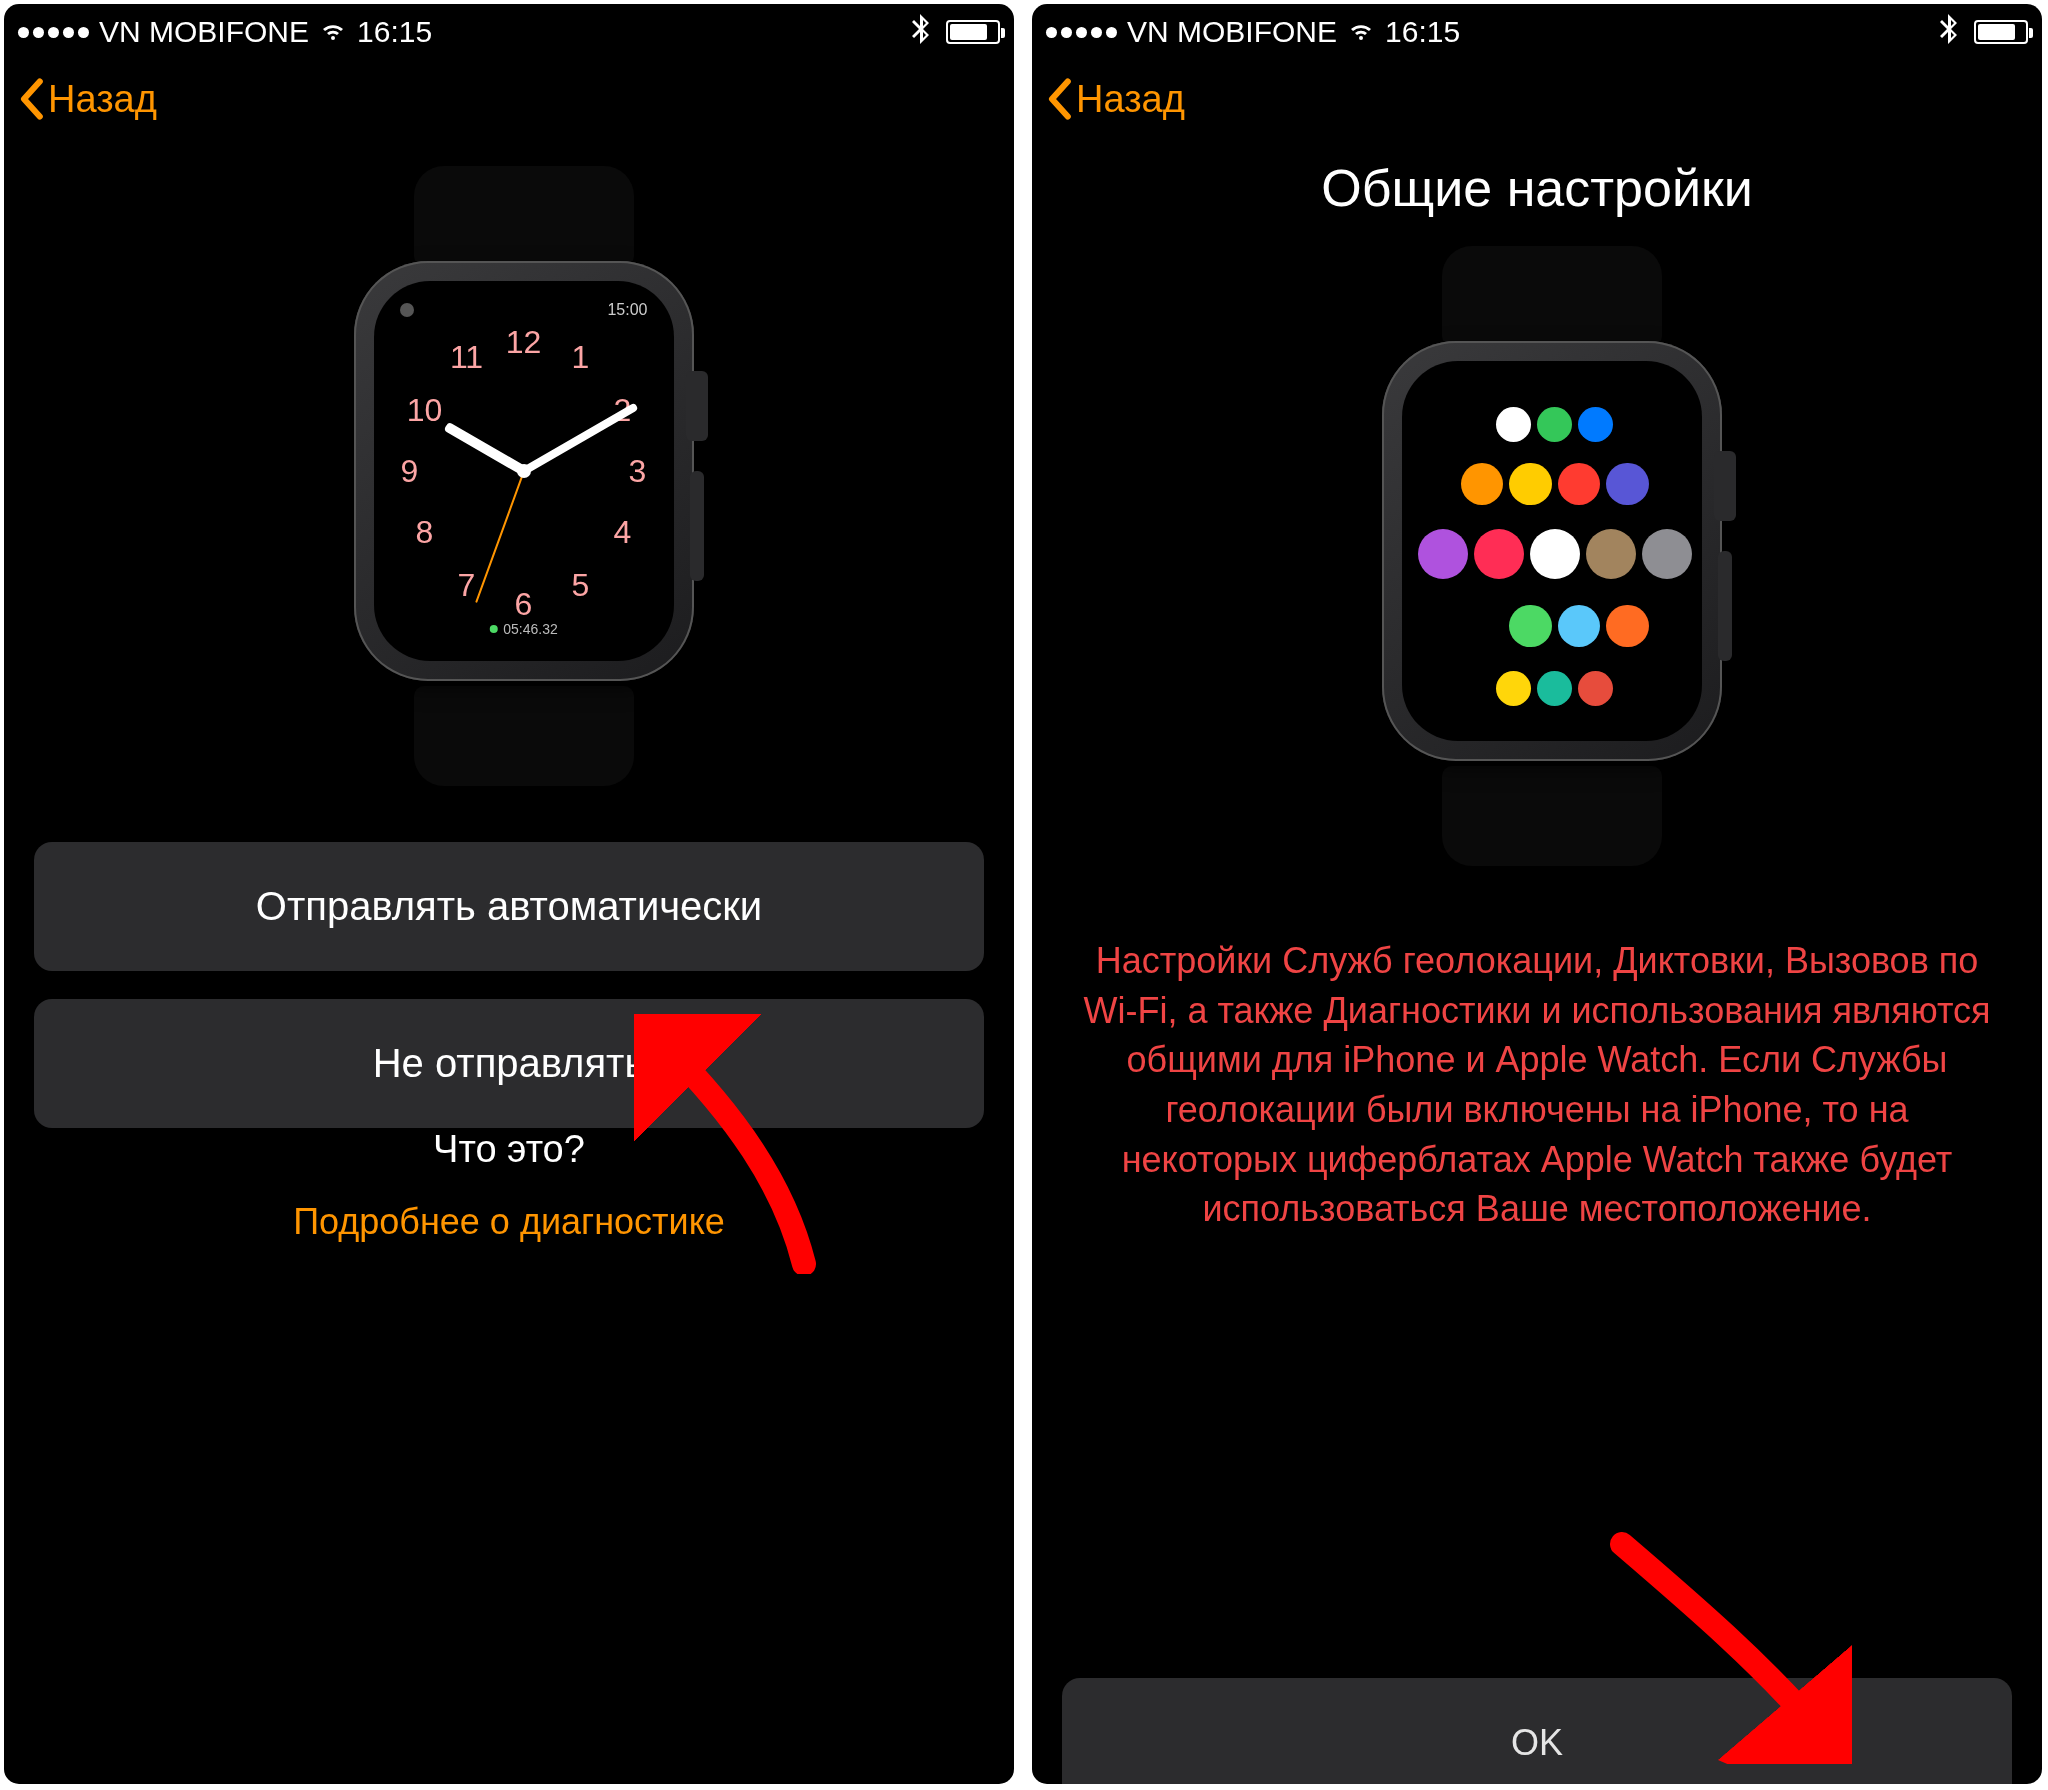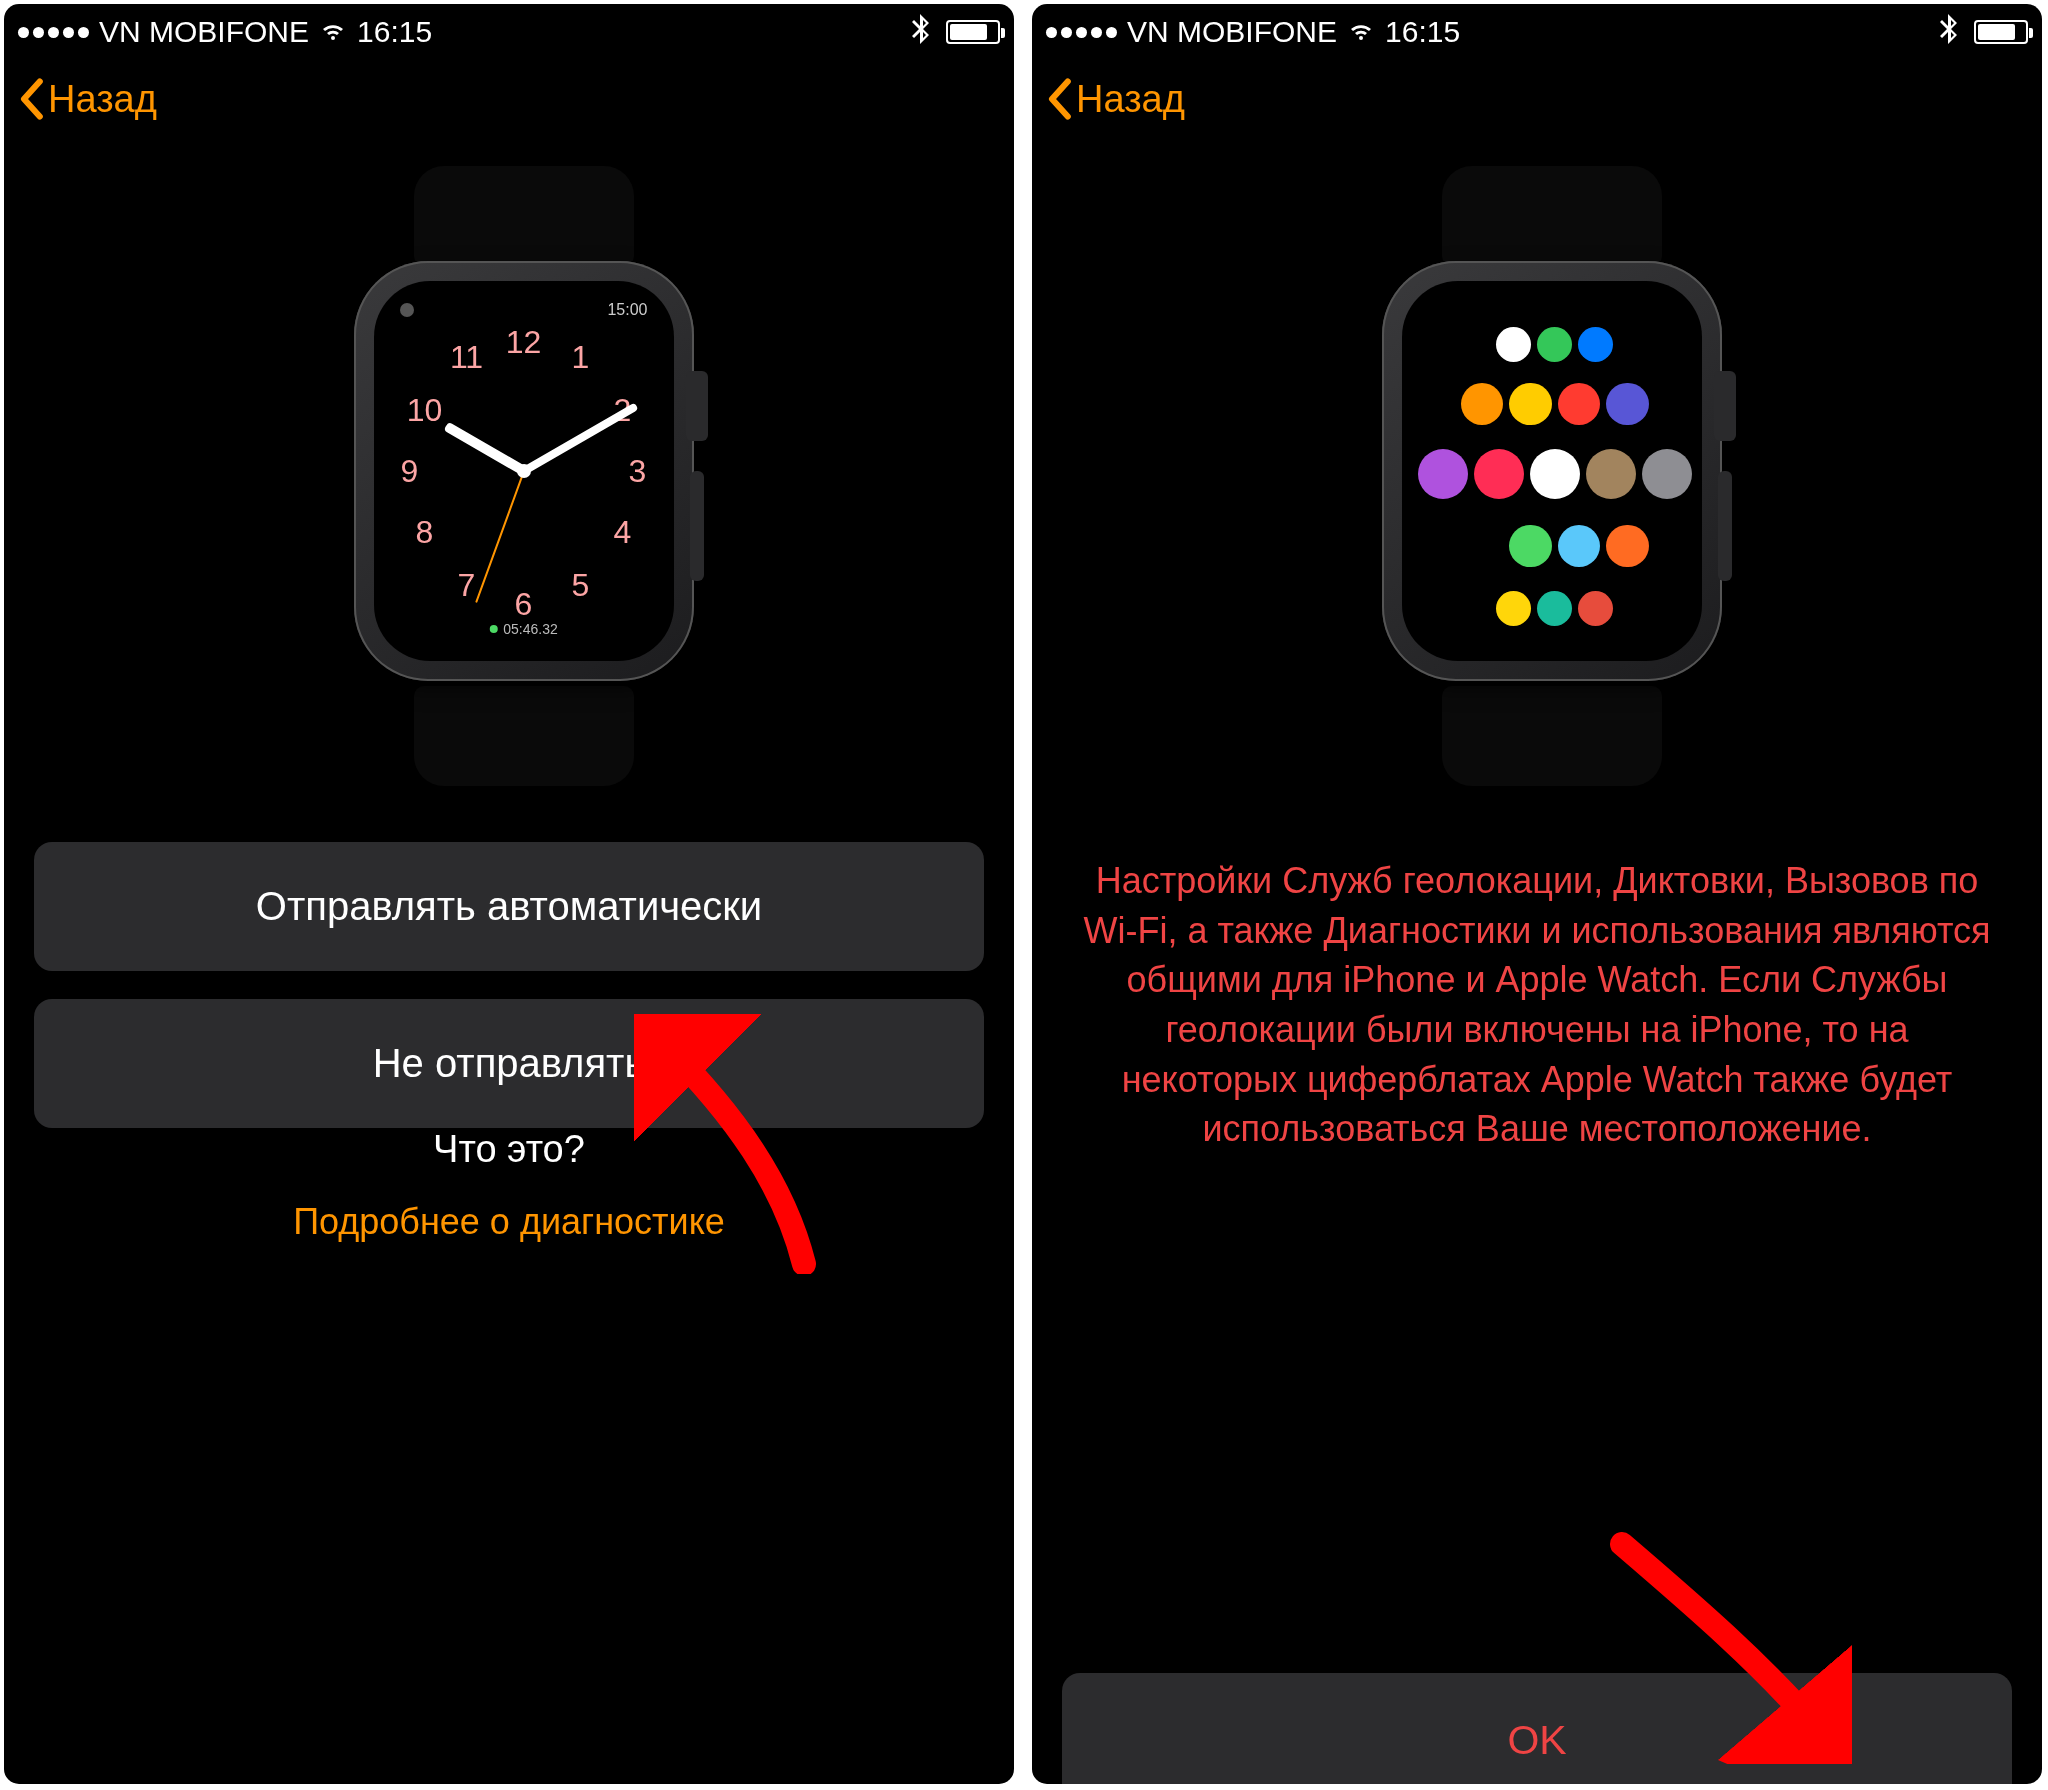--- a/index.html
+++ b/index.html
@@ -146,22 +146,22 @@
   .info-link {
     color:#ff9500; font-size:36px; text-align:center; margin-top:30px;
   }
   
   .body-text {
     color:#ef4444; font-size:36px; line-height:1.38; text-align:center;
     padding: 0 44px; margin-top: 70px;
   }
   .ok-btn {
     position:absolute; bottom:0; left:30px; right:30px;
-    background:#2c2c2e; color:#ef4444; text-align:center;
-    font-size:41px; padding:44px 0 20px;
+    background:#2c2c2e; color:#e5e5e5; text-align:center;
+    font-size:36px; padding:44px 0 20px;
     border-radius:18px 18px 0 0;
   }
   
   .arrow {
     position:absolute; pointer-events:none;
   }
   .arrow svg { display:block; }
 </style>
 </head>
 <body>
@@ -293,20 +293,21 @@
 
   <div class="nav">
     <div class="back-btn">
       <svg viewBox="0 0 14 24">
           <path d="M12 2L3 12l9 10" stroke="#ff9500" stroke-width="3.5" fill="none" stroke-linecap="round" stroke-linejoin="round"></path>
         </svg>
       <span>Назад</span>
     </div>
   </div>
 
+  <div class="title">Общие настройки</div>
 
   <div class="watch-wrap">
     <div class="watch">
       <div class="band-top"></div>
       <div class="band-bottom"></div>
       <div class="case">
         <div class="crown"></div>
         <div class="side-btn"></div>
         <div class="screen">
           <div class="app-grid" id="appgrid">

